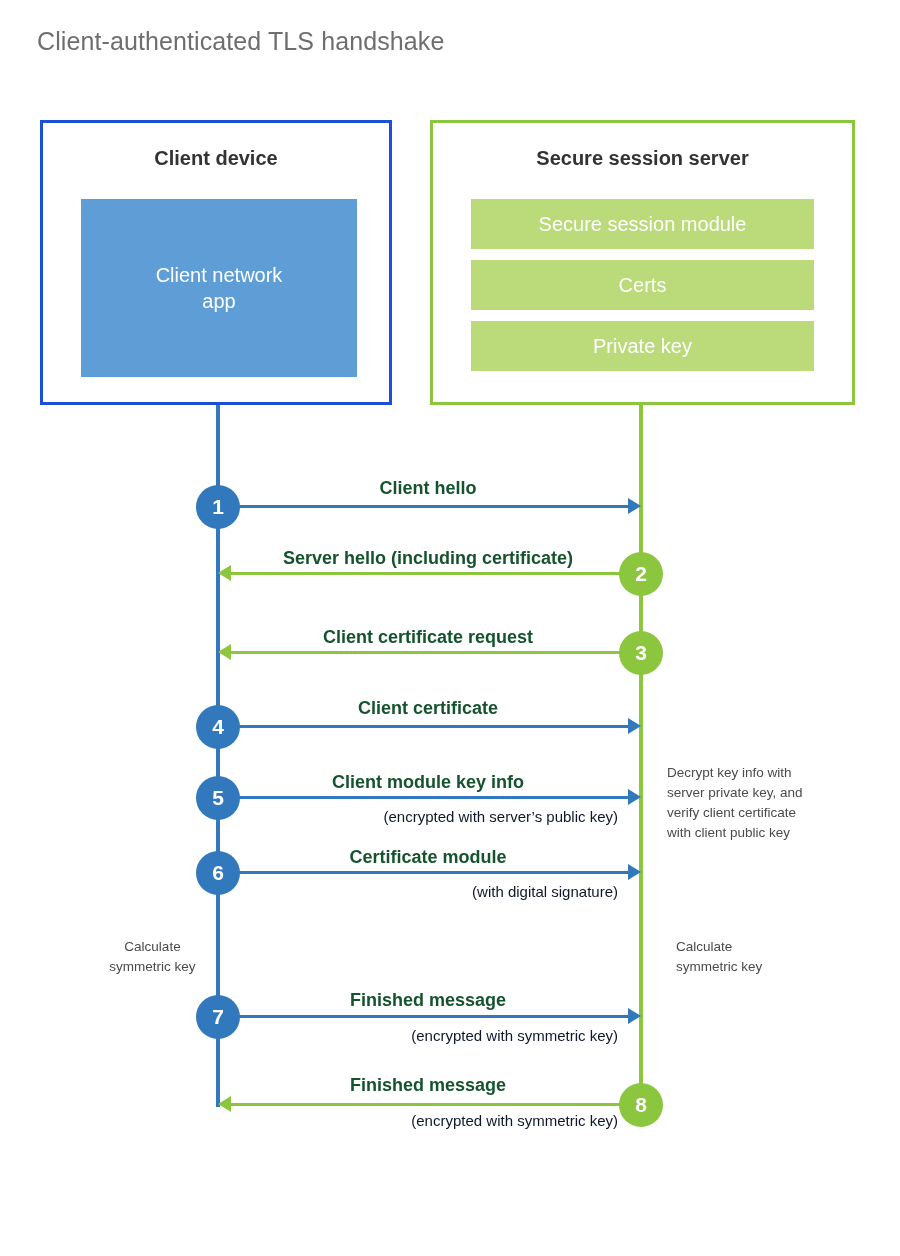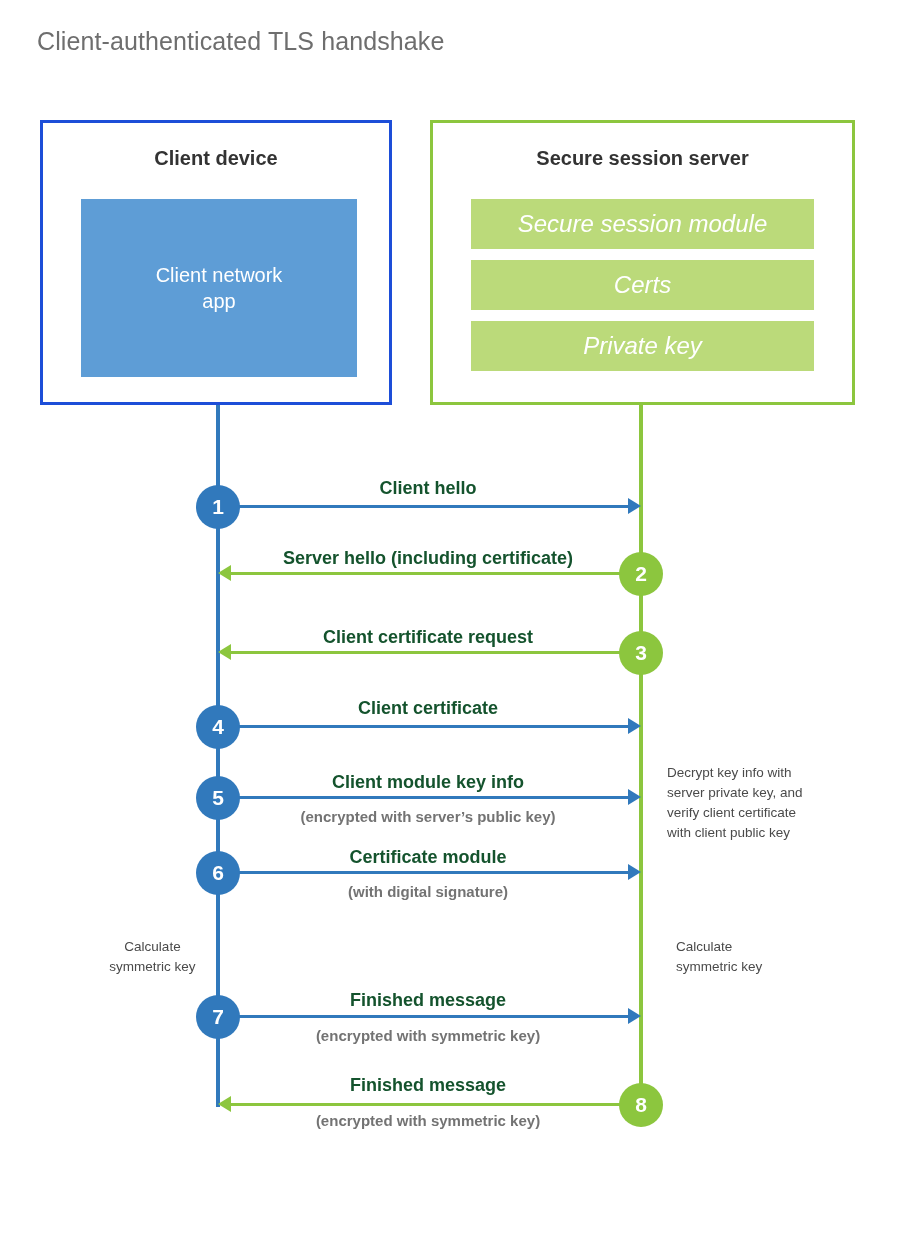--- a/index.html
+++ b/index.html
@@ -89,23 +89,22 @@
     width: 343px;
   }
   .server-bar {
     height: 50px;
     background: #bbda7a;
     margin-bottom: 11px;
     display: flex;
     align-items: center;
     justify-content: center;
     color: #ffffff;
-    font-size: 24px;
-    font-weight: 400;
-    font-style: italic;
+    font-size: 20px;
+    font-weight: 400;
   }
 
   
   .lifeline {
     position: absolute;
     width: 4px;
   }
   .lifeline.client-line {
     left: 216px;
     top: 405px;
@@ -157,24 +156,24 @@
   .msg-label {
     position: absolute;
     text-align: center;
     font-size: 18px;
     font-weight: 700;
     color: #14532d;
     white-space: nowrap;
   }
   .msg-sublabel {
     position: absolute;
-    text-align: center;
+    text-align: right;
     font-size: 15px;
-    font-weight: 700;
-    color: #737373;
+    font-weight: 400;
+    color: #0f172a;
     white-space: nowrap;
   }
 
   
   .side-note {
     position: absolute;
     font-size: 13.5px;
     font-weight: 400;
     color: #4a4a4a;
     line-height: 1.48;

